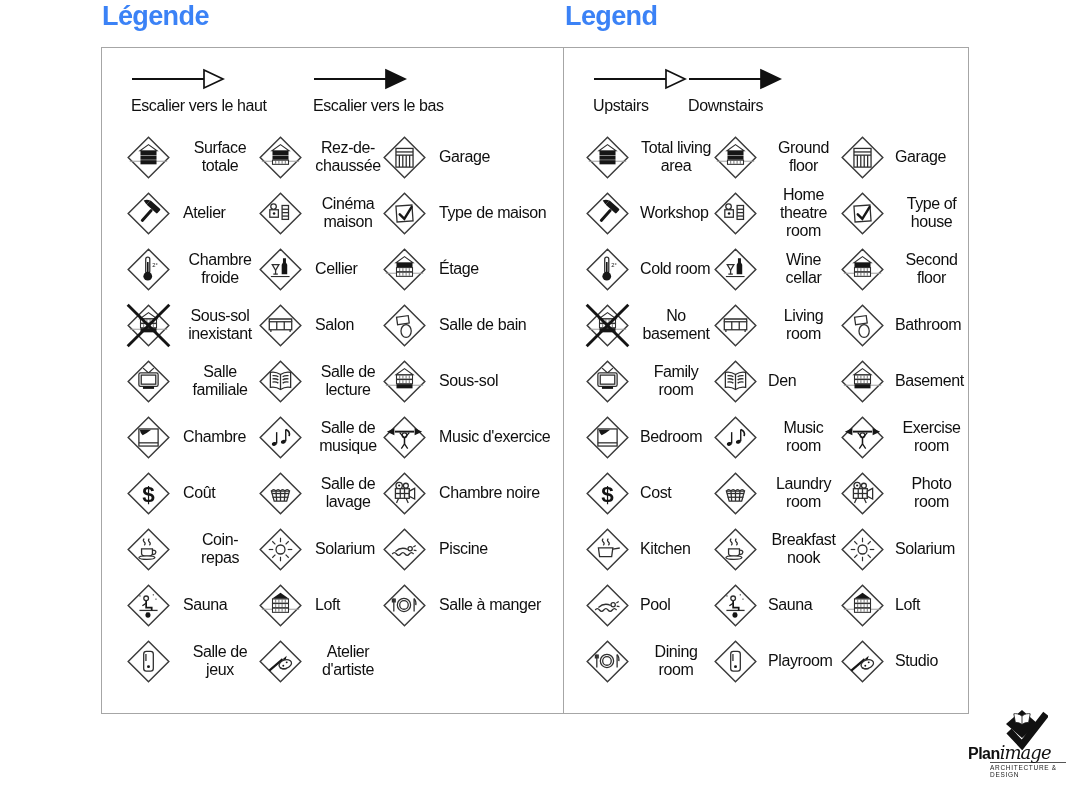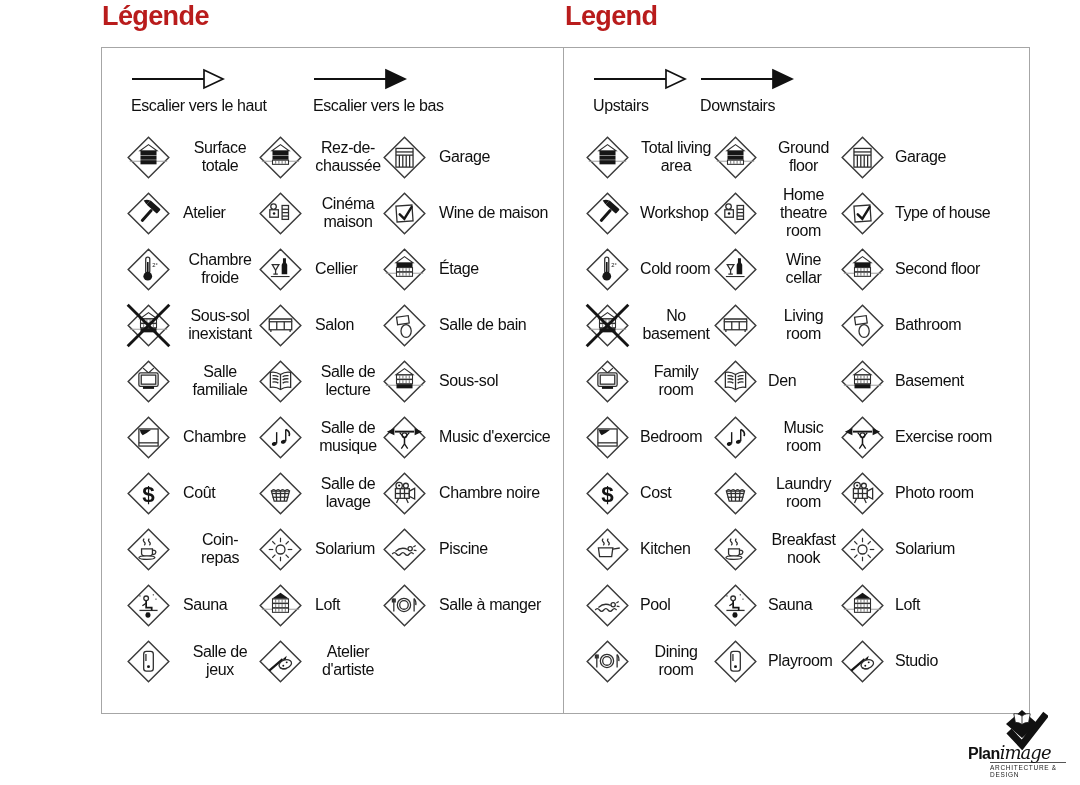--- a/index.html
+++ b/index.html
@@ -1,29 +1,29 @@
 <!DOCTYPE html>
 <html><head>
 <meta charset="utf-8">
 <style>
   html,body{margin:0;padding:0;background:#fff;}
   body{width:1080px;height:785px;position:relative;overflow:hidden;
        font-family:"Liberation Sans",sans-serif;color:#101010;}
   .panel-title{position:absolute;top:1px;font-size:27px;font-weight:bold;
-       letter-spacing:-0.6px;color:#b91c1c;}
+       letter-spacing:-0.6px;color:#3b82f6;}
   #title-fr{left:102px;} #title-en{left:565px;}
   .panel{position:absolute;top:47px;height:667px;background:#fff;
        border:1px solid #a6a6a6;box-sizing:border-box;}
   #panel-fr{left:101px;width:488px;}
-  #panel-en{left:563px;width:467px;}
+  #panel-en{left:563px;width:406px;}
   .arrow-group{position:absolute;top:20px;}
   .arrow-group .alabel{display:block;margin-top:3px;font-size:16px;
        letter-spacing:-0.4px;white-space:nowrap;}
   #panel-fr .ag1{left:29px;} #panel-fr .ag2{left:211px;}
-  #panel-en .ag1{left:29px;} #panel-en .ag2{left:136px;}
+  #panel-en .ag1{left:29px;} #panel-en .ag2{left:124px;}
   .items{position:absolute;top:81px;left:0;right:0;display:grid;
        grid-template-rows:repeat(10,56px);grid-auto-flow:row;text-align:center;}
   #panel-fr .items{grid-template-columns:132px 124px 1fr;padding-left:23px;}
   #panel-en .items{grid-template-columns:128px 127px 1fr;padding-left:20px;}
   .cell{display:flex;align-items:center;}
   .dicon{flex:0 0 47px;width:47px;height:47px;}
   .dicon svg{display:block;}
   #panel-fr .lbl{margin-left:11px;}
   #panel-en .lbl{margin-left:9px;}
   .lbl{font-size:16px;line-height:18px;letter-spacing:-0.4px;color:#0f0f0f;}
@@ -134,21 +134,21 @@
       <div class="cell">
         <span class="dicon">
           <svg width="47" height="47" viewBox="0 0 44 44" style="overflow:visible">
             <polygon points="22,3 41,22 22,41 3,22" fill="#fff" stroke="#3c3c3c" stroke-width="1.4"></polygon>
             <g transform="rotate(-4 22 22)">
               <rect x="14.5" y="14.5" width="15" height="15" fill="#fff" stroke="#2e2e2e" stroke-width="1.2"></rect>
               <path d="M17.5,22.5 l4,4.5 7.5,-10.5" fill="none" stroke="#161616" stroke-width="2.3" stroke-linecap="round"></path>
             </g>
           </svg>
         </span>
-        <span class="lbl">Wine de maison</span>
+        <span class="lbl">Type de maison</span>
       </div>
       <div class="cell">
         <span class="dicon">
           <svg width="47" height="47" viewBox="0 0 44 44" style="overflow:visible">
             <polygon points="22,3 41,22 22,41 3,22" fill="#fff" stroke="#3c3c3c" stroke-width="1.4"></polygon>
             <rect x="19.4" y="10.5" width="3.8" height="15" rx="1.9" stroke="#2e2e2e" fill="none" stroke-width="1.2"></rect>
             <rect x="20.6" y="15" width="1.5" height="11" fill="#161616"></rect>
             <circle cx="21.3" cy="28.3" r="4.1" fill="#161616"></circle>
             <text x="25.5" y="19.5" font-size="5.5" fill="#161616" font-family="Liberation Sans,sans-serif">2°</text>
           </svg>

